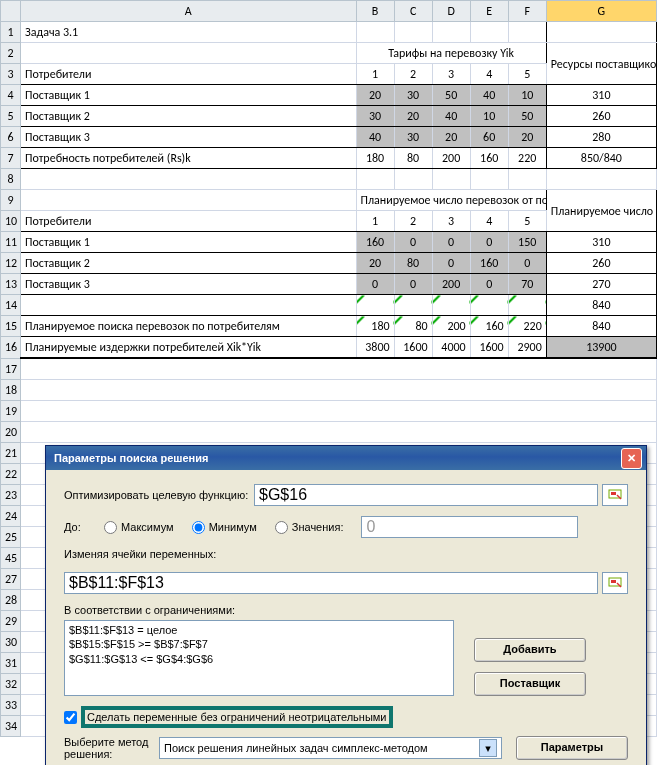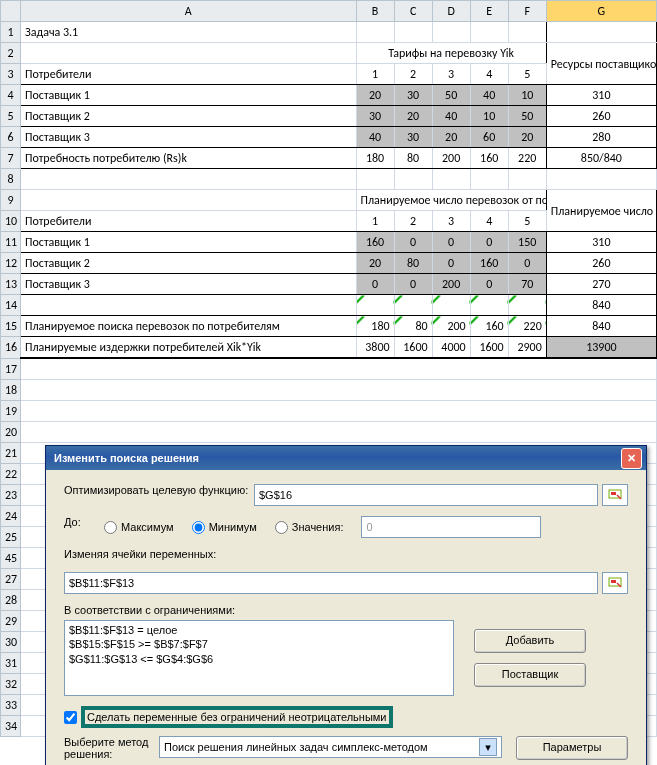--- a/index.html
+++ b/index.html
@@ -22,31 +22,31 @@
   .tri{background-image:linear-gradient(135deg,transparent 0,transparent 4px,#0a0 4px,#0a0 6px,transparent 6px);}
   .colA{width:335px;}
   .colN{width:38px;}
   .colG{width:110px;}
 
   .dialog{position:absolute;left:45px;top:445px;width:600px;border:1px solid #0a246a;background:#ece9d8;font-family:Tahoma,Arial,sans-serif;font-size:11px;box-shadow:2px 2px 4px rgba(0,0,0,.4);}
   .titlebar{height:24px;background:linear-gradient(#3a6ea5,#2958a5 45%,#3a6ea5);color:#fff;display:flex;align-items:center;font-weight:bold;padding:0 4px;}
   .titlebar .title{flex:1;padding-left:4px;}
   .closebtn{width:19px;height:19px;background:#e66453;border:1px solid #fff;border-radius:3px;display:flex;align-items:center;justify-content:center;color:#fff;font-weight:bold;font-size:11px;}
   .body{padding:14px 18px;}
-  .row{display:flex;margin-bottom:10px;}
+  .row{display:flex;align-items:center;margin-bottom:10px;}
   .lbl{width:190px;}
-  .txt{border:1px solid #7f9db9;background:#fff;height:18px;padding:1px 4px;font-size:11px;flex:1;}
+  .txt{border:1px solid #7f9db9;background:#fff;height:18px;padding:1px 4px;font-size:16px;flex:1;}
   .txt.ro{color:#999;}
   .rangeBtn{width:24px;height:20px;border:1px solid #7f9db9;background:#fff;margin-left:4px;display:flex;align-items:center;justify-content:center;}
   .rangeBtn svg{display:block;}
   .radio{display:flex;align-items:center;margin-right:18px;}
   .radio input{margin:0 4px 0 0;}
   .constraints{border:1px solid #7f9db9;background:#fff;width:380px;height:70px;padding:2px 4px;font-size:11px;line-height:1.3;}
   .buttons{display:flex;flex-direction:column;gap:10px;margin-left:20px;}
-  .btn{width:110px;height:22px;background:#ece9d8;border:1px solid #888;border-radius:3px;text-align:center;line-height:20px;font-size:11px;box-shadow:inset 1px 1px 0 #fff,inset -1px -1px 0 #ccc;}
+  .btn{width:110px;height:22px;background:#ece9d8;border:1px solid #888;border-radius:3px;text-align:center;line-height:20px;font-size:11px;box-shadow:inset 1px 1px 0 #fff,inset -1px -1px 0 #ccc;font-weight:bold;}
   .chk{display:flex;align-items:center;}
   .chk input{margin:0 4px 0 0;}
   .chk span{border:4px solid #0f766e;padding:1px 2px;}
   .combo{border:1px solid #7f9db9;background:#fff;height:20px;display:flex;align-items:center;padding:0 4px;flex:1;}
   .combo .arrow{width:16px;height:16px;background:#cbe1fb;border:1px solid #7f9db9;margin-left:4px;display:flex;align-items:center;justify-content:center;}
 </style>
 </head>
 <body>
 
 <table class="sheet">
@@ -121,21 +121,21 @@
   <td class="bd-l bd-b">Поставщик 3</td>
   <td class="bd-l bd-b ctr shade">40</td>
   <td class="bd-l bd-b ctr shade">30</td>
   <td class="bd-l bd-b ctr shade">20</td>
   <td class="bd-l bd-b ctr shade">60</td>
   <td class="bd-l bd-b bd-r ctr shade">20</td>
   <td class="bd-b bd-r ctr">280</td>
 </tr>
 <tr>
         <td class="rh">7</td>
-  <td class="bd-l bd-b">Потребность потребителю (Rs)k</td>
+  <td class="bd-l bd-b">Потребность потребителей (Rs)k</td>
   <td class="bd-l bd-b ctr">180</td>
   <td class="bd-l bd-b ctr">80</td>
   <td class="bd-l bd-b ctr">200</td>
   <td class="bd-l bd-b ctr">160</td>
   <td class="bd-l bd-b bd-r ctr">220</td>
   <td class="bd-b bd-r ctr">850/840</td>
 </tr>
 <tr>
         <td class="rh">8</td>
   <td></td>
@@ -291,21 +291,21 @@
       </tr>
 <tr>
         <td class="rh">34</td>
         <td colspan="7"></td>
       </tr>
 </tbody>
   </table>
 
 <div class="dialog">
   <div class="titlebar">
-    <span class="title">Изменить поиска решения</span>
+    <span class="title">Параметры поиска решения</span>
     <div class="closebtn">
       <span>✕</span>
     </div>
   </div>
   <div class="body">
     <div class="row">
       <div class="lbl">Оптимизировать целевую функцию:</div>
       <input class="txt" value="$G$16" style="">
       <div class="rangeBtn">
         <svg width="14" height="12">
@@ -336,21 +336,21 @@
       <input class="txt" value="$B$11:$F$13" style="">
       <div class="rangeBtn">
         <svg width="14" height="12">
             <rect x="1" y="1" width="12" height="8" fill="#fff" stroke="#7a0"></rect>
             <rect x="3" y="3" width="5" height="3" fill="#d33"></rect>
             <path d="M9 6 L13 10" stroke="#d33" stroke-width="1.5"></path>
           </svg>
       </div>
     </div>
     <div style="margin-bottom:4px;">В соответствии с ограничениями:</div>
-    <div class="row" style="align-items:center;">
+    <div class="row" style="align-items:flex-end;">
       <div class="constraints">
         <div>$B$11:$F$13 = целое</div>
         <div>$B$15:$F$15 &gt;= $B$7:$F$7</div>
         <div>$G$11:$G$13 &lt;= $G$4:$G$6</div>
       </div>
       <div class="buttons">
         <div class="btn">Добавить</div>
         <div class="btn">Поставщик</div>
       </div>
     </div>

